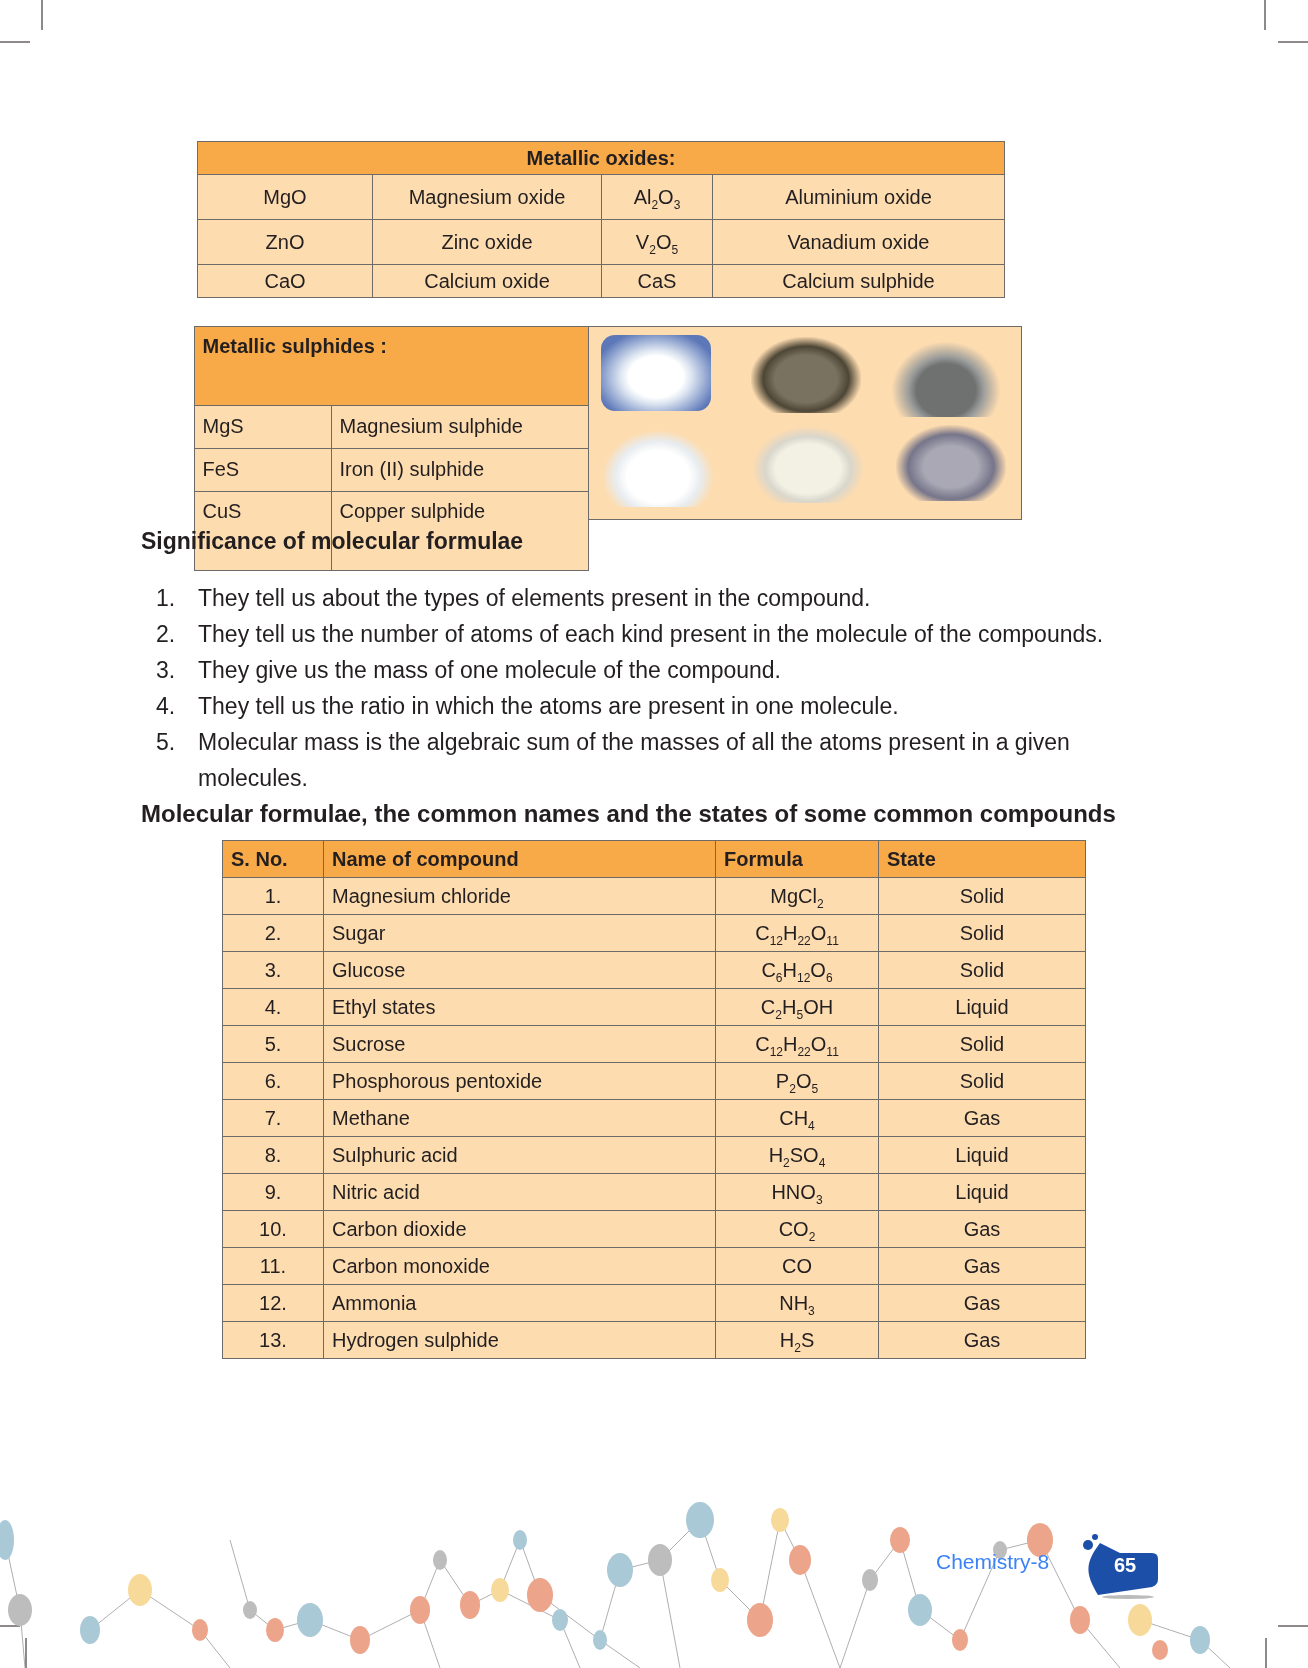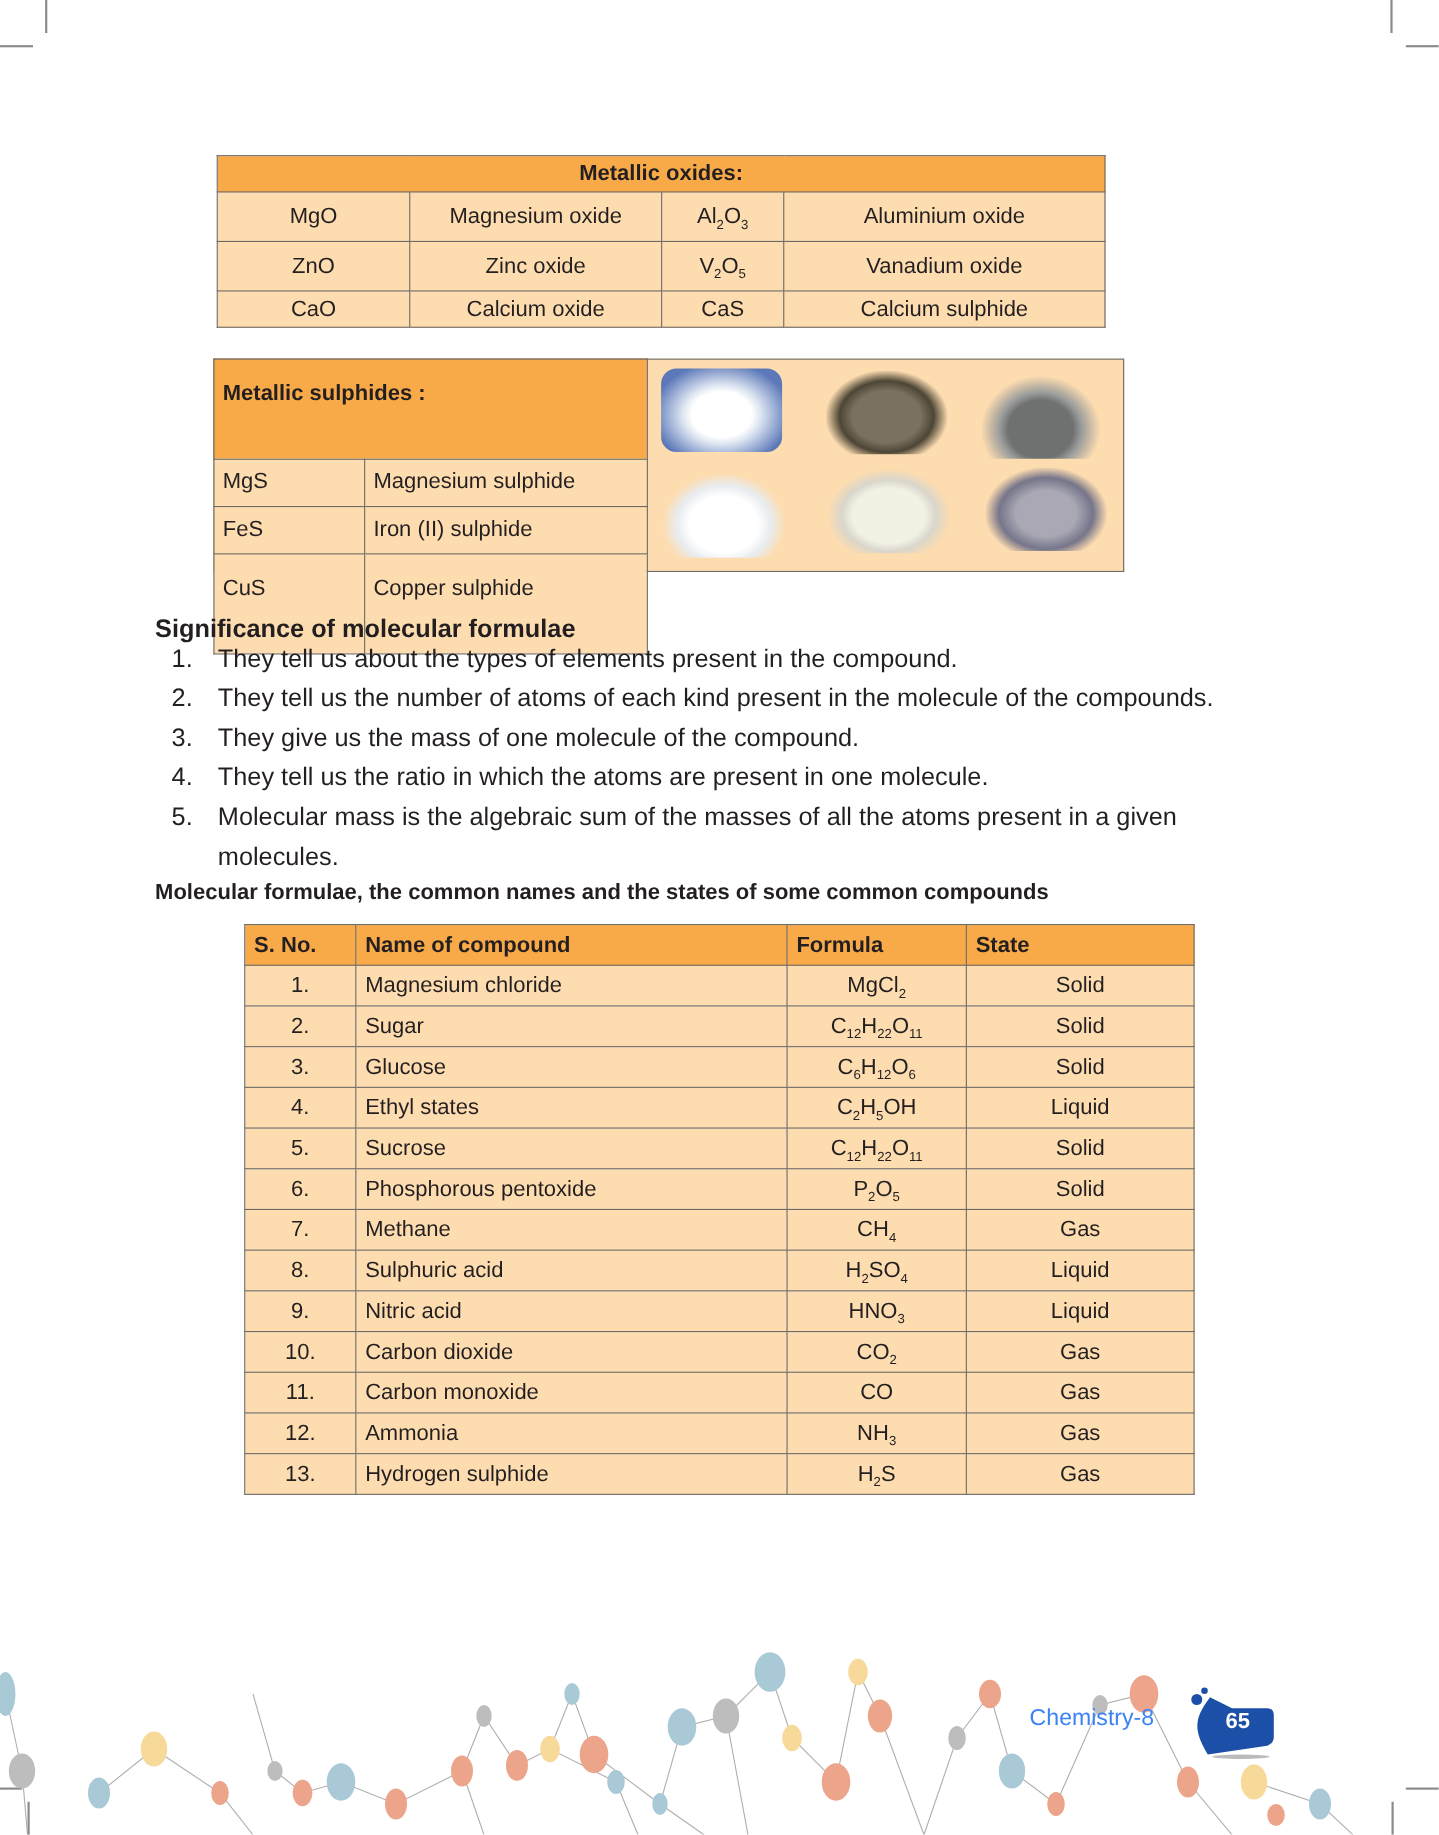--- a/index.html
+++ b/index.html
@@ -19,36 +19,36 @@
     #oxides { left: 197px; top: 141px; width: 808px; text-align: center; }
     #oxides td { height: 44px; }
     #oxides tr.h td { height: 32px; }
     #oxides tr:last-child td { height: 32px; }
 
     
     #sulph-wrap { position: absolute; left: 194px; top: 326px; width: 826px; height: 192px; border: 1.5px solid #6d6a68; background: #fddcb0; }
     #sulphides { left: -1.5px; top: -1.5px; width: 395px; }
     #sulphides td { height: 42px; }
     #sulphides tr.h td { height: 32px; }
-    #sulphides tr:last-child td { height: 70px; vertical-align: top; padding-top: 20px; margin-left: 47px; }
+    #sulphides tr:last-child td { height: 70px; vertical-align: top; padding-top: 8px; margin-left: 47px; }
     .imgs { position: absolute; left: 396px; top: 0; right: 0; bottom: 0; }
     .img { position: absolute; width: 110px; height: 76px; border-radius: 14px; }
     .img.salt { left: 10px; top: 8px; background: radial-gradient(ellipse at 50% 55%, #ffffff 0 35%, #dfe7f2 45%, #5c78b8 80%); }
     .img.pyrite { left: 160px; top: 10px; background: radial-gradient(ellipse at 50% 55%, #7a7260 0 40%, #4d4636 55%, rgba(253,220,176,0) 72%); }
     .img.powder { left: 300px; top: 14px; background: radial-gradient(ellipse at 50% 65%, #6f7170 0 38%, #9a9c9b 48%, rgba(253,220,176,0) 70%); }
     .img.bowl { left: 12px; top: 104px; background: radial-gradient(ellipse at 50% 60%, #ffffff 0 40%, #e8ecef 55%, rgba(253,220,176,0) 72%); }
     .img.flakes { left: 162px; top: 100px; background: radial-gradient(ellipse at 50% 55%, #f3f0e4 0 42%, #d9d6cc 55%, rgba(253,220,176,0) 72%); }
     .img.ore { left: 305px; top: 98px; background: radial-gradient(ellipse at 50% 55%, #a9a8b4 0 35%, #76758a 55%, rgba(253,220,176,0) 72%); }
 
     .h2 { position: absolute; font-weight: bold; font-size: 23px; color: #231f20; }
-    #sig-title { left: 141px; top: 558px; text-align: right; }
+    #sig-title { left: 141px; top: 528px; text-align: right; }
     #sig-list { position: absolute; left: 156px; top: 580px; width: 1020px; margin: 0; padding: 0; list-style: none; font-size: 23px; line-height: 36px; }
     #sig-list li { display: flex; }
     #sig-list .num { width: 42px; flex: none; }
-    #comp-title { left: 141px; top: 800px; font-size: 20px; text-align: center; }
+    #comp-title { left: 141px; top: 800px; font-size: 24px; text-align: center; }
 
     #compounds { left: 222px; top: 840px; width: 864px; }
     #compounds td, #compounds th { height: 36px; }
     #compounds th { background: #f9aa48; font-weight: bold; text-align: left; }
     #compounds td.c { text-align: center; }
     #compounds td.sno { text-align: center; width: 84px; }
 
     #footer-art { position: absolute; left: 0; top: 1500px; width: 1308px; height: 168px; }
     #footer-text { position: absolute; left: 936px; top: 1550px; font-size: 21px; color: #3b82f6; }
     #page-badge { position: absolute; left: 1080px; top: 1533px; width: 80px; height: 66px; }

